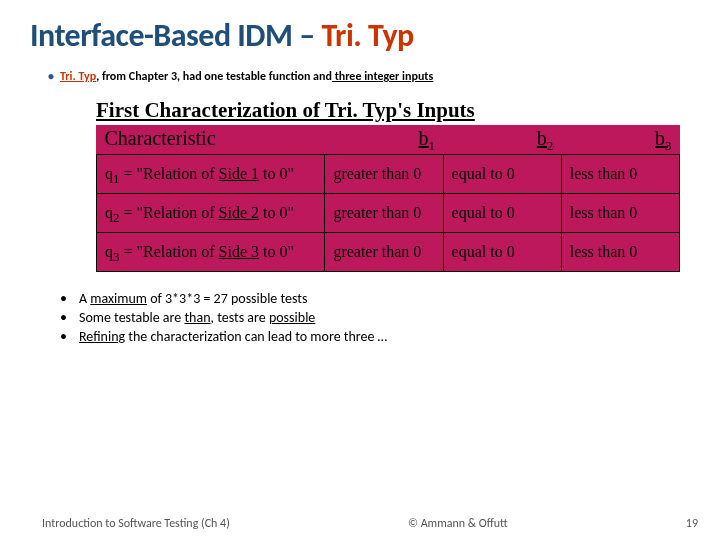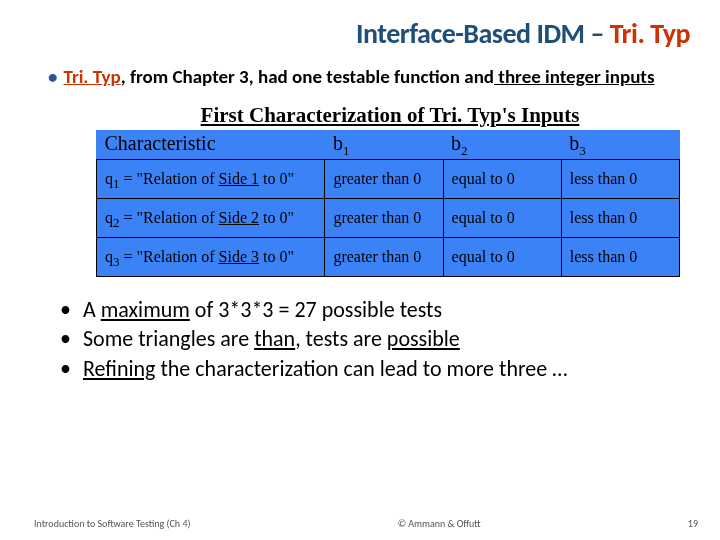--- a/index.html
+++ b/index.html
@@ -8,88 +8,87 @@
     width: 720px;
     height: 540px;
     background: #fff;
     font-family: "Calibri", "Arial", sans-serif;
     color: #000;
     position: relative;
     overflow: hidden;
   }
   .slide { padding: 16px 30px 0 30px; }
   .title {
-    text-align: right;
-    font-size: 28px;
+    text-align: left;
+    font-size: 32px;
     font-weight: 700;
     color: #1f4e79;
     margin: 0 0 14px 0;
     letter-spacing: -0.5px;
   }
   .title .hl { color: #cc3300; }
   .lead {
-    font-size: 19px;
+    font-size: 12px;
     font-weight: 700;
     line-height: 1.25;
     margin: 0 0 14px 0;
     padding-left: 34px;
     text-indent: -16px;
   }
   .lead .dot { color: #2f5597; font-weight: 700; padding-right: 6px; }
   .lead .u { text-decoration: underline; }
   .lead .h { text-decoration: underline; color: #cc3300; }
 
   .tablewrap { padding: 0 6px 0 66px; }
   .caption {
     font-family: "Times New Roman", serif;
     font-size: 21px;
     font-weight: 700;
-    text-align: center;
     text-decoration: underline;
     margin: 0 0 2px 0;
   }
   table {
     border-collapse: collapse;
     width: 584px;
-    background: #3b82f6;
+    background: #be185d;
   }
   thead th {
     font-family: "Times New Roman", serif;
     font-weight: 400;
     font-size: 20px;
     text-align: left;
     padding: 2px 8px 4px 8px;
     border: none;
   }
-  thead th.bcol { text-align: left; }
+  thead th.bcol { text-align: right; text-decoration: underline; }
   thead th sub, tbody td sub { font-size: 13px; vertical-align: sub; line-height: 0; }
   tbody td {
     font-family: "Times New Roman", serif;
     font-size: 16px;
     padding: 10px 8px;
     border: 1px solid #000;
   }
   tbody td.char { width: 228px; }
   tbody td.b { width: 118px; }
 
   .bullets {
     margin: 18px 0 0 0;
     padding: 0 0 0 30px;
     list-style: none;
-    font-size: 22px;
+    font-size: 14px;
     line-height: 1.35;
   }
   .bullets li { padding-left: 4px; text-indent: -4px; }
   .bullets li::before { content: "•"; color: #000; padding-right: 12px; }
   .bullets .u { text-decoration: underline; }
 
   .footer {
     position: absolute;
-    left: 4px; right: 0; bottom: 10px;
-    font-size: 10px;
+    left: 12px; right: 0; bottom: 10px;
+    font-size: 12px;
     color: #555;
     display: flex;
     justify-content: space-between;
     padding: 0 22px 0 30px;
   }
 </style>
 </head>
 <body>
 
 <div class="slide">
@@ -131,21 +130,21 @@
           <td class="b">greater than 0</td>
           <td class="b">equal to 0</td>
           <td class="b">less than 0</td>
         </tr>
       </tbody>
     </table>
   </div>
 
   <ul class="bullets">
     <li><span>A </span><span class="u">maximum</span><span> of 3*3*3 = 27 possible tests</span></li>
-    <li><span>Some triangles are </span><span class="u">than</span><span>, tests are </span><span class="u">possible</span></li>
+    <li><span>Some testable are </span><span class="u">than</span><span>, tests are </span><span class="u">possible</span></li>
     <li><span></span><span class="u">Refining</span><span> the characterization can lead to more three …</span></li>
   </ul>
 
 </div>
 
 <div class="footer">
   <span>Introduction to Software Testing (Ch 4)</span>
   <span>© Ammann &amp; Offutt</span>
   <span>19</span>
 </div>

